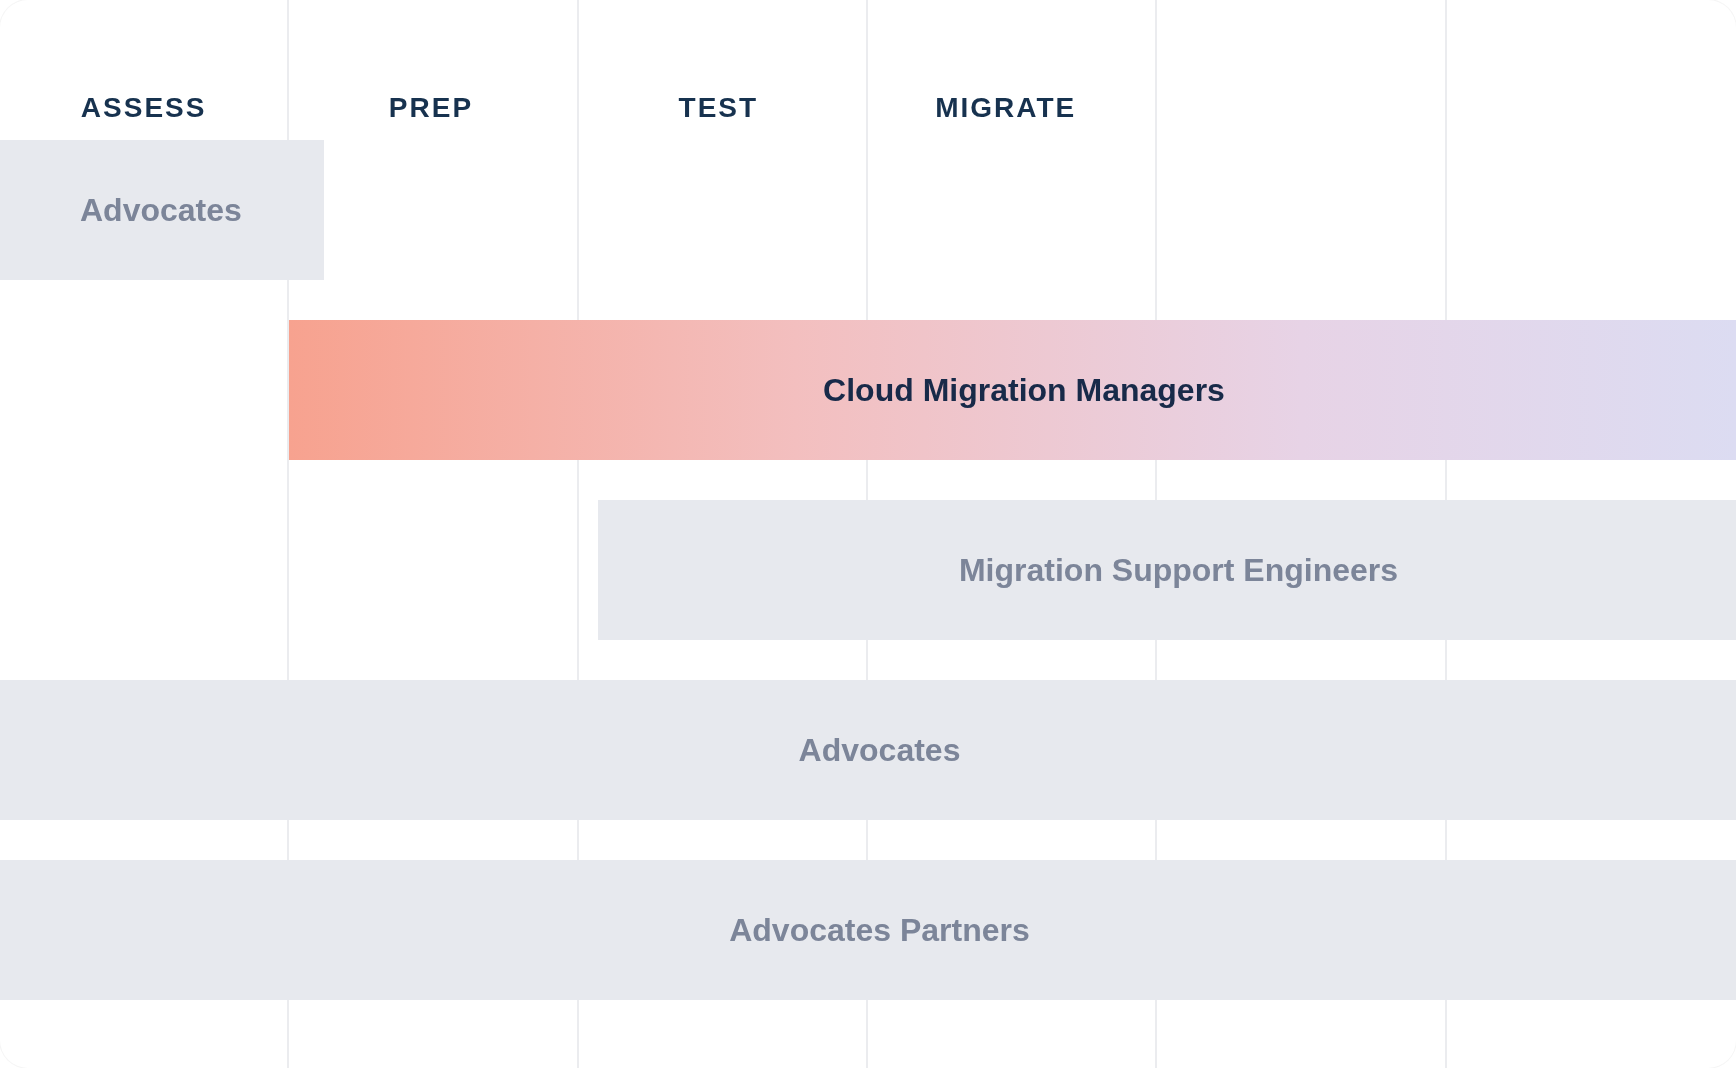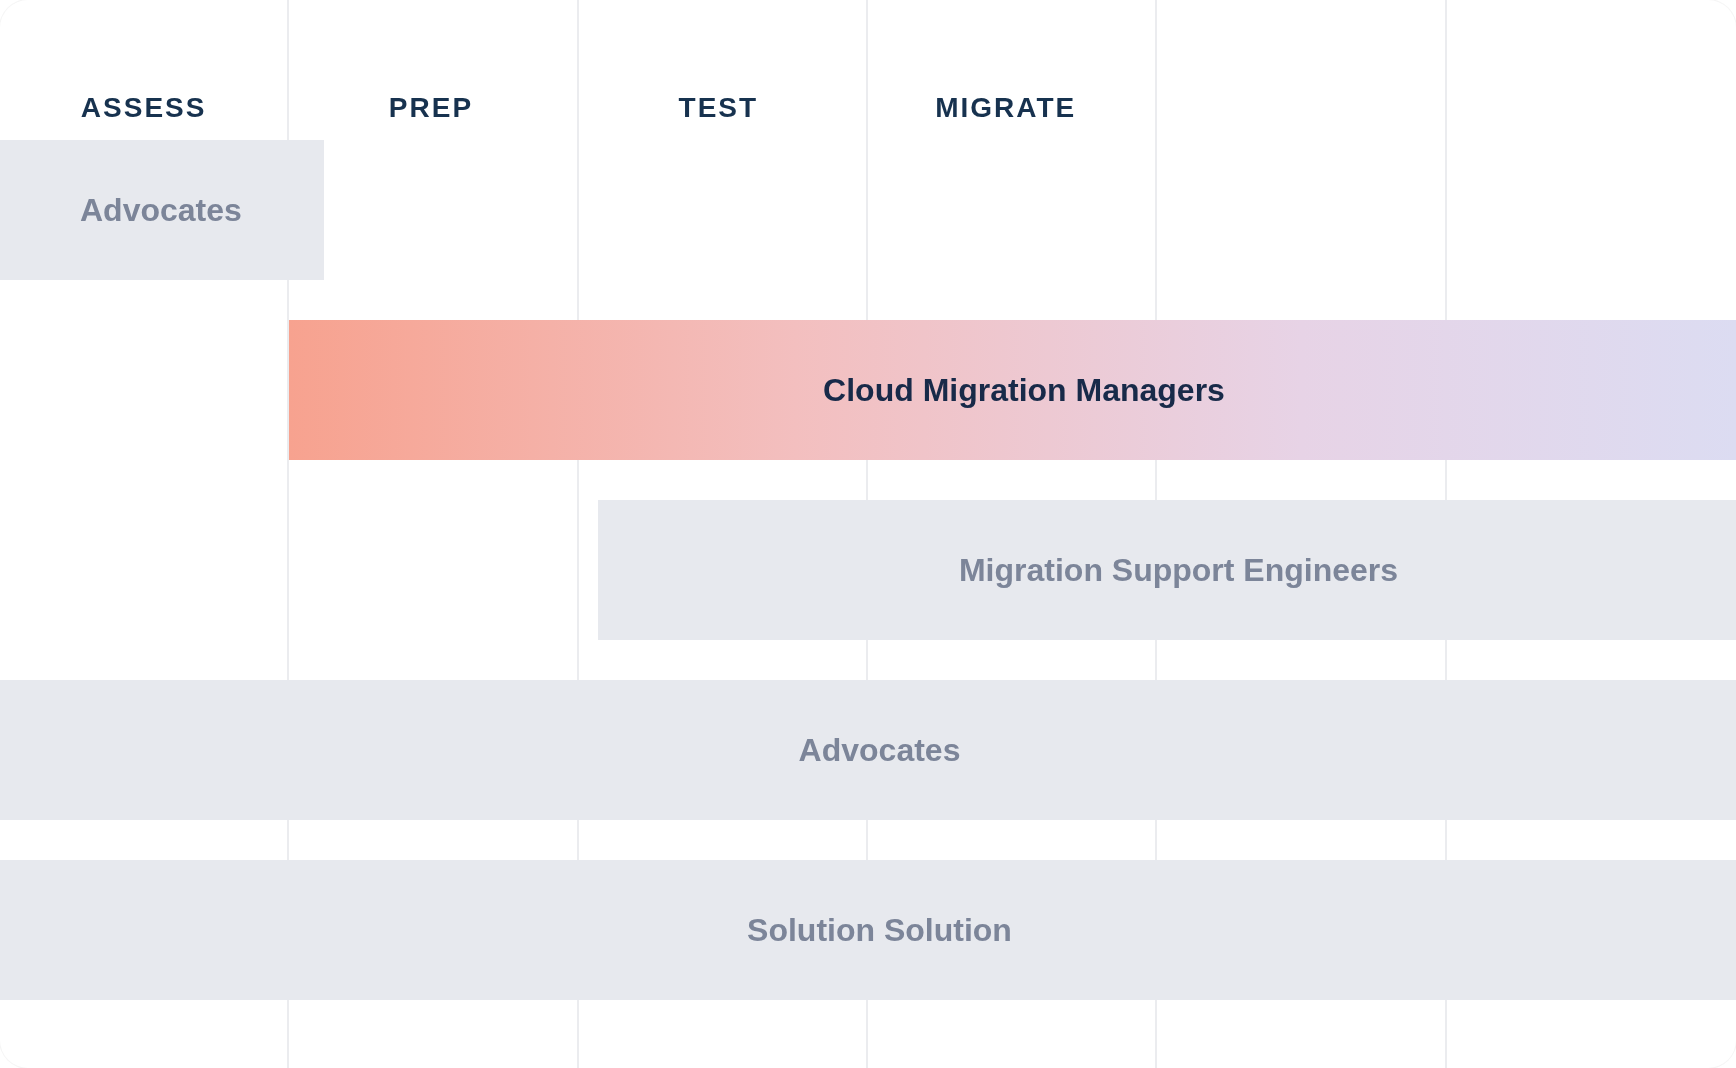--- a/index.html
+++ b/index.html
@@ -103,18 +103,18 @@
 
     <div class="bar muted" style="left:578px; right:0; top:500px;margin-left:20px;">
       <span>Migration Support Engineers</span>
     </div>
 
     <div class="bar muted" style="left:0; right:0; top:680px;">
       <span>Advocates</span>
     </div>
 
     <div class="bar muted" style="left:0; right:0; top:860px;">
-      <span>Solution Solution</span>
+      <span>Advocates Partners</span>
     </div>
 
   </div>
 
 </div>
 
 </body></html>

